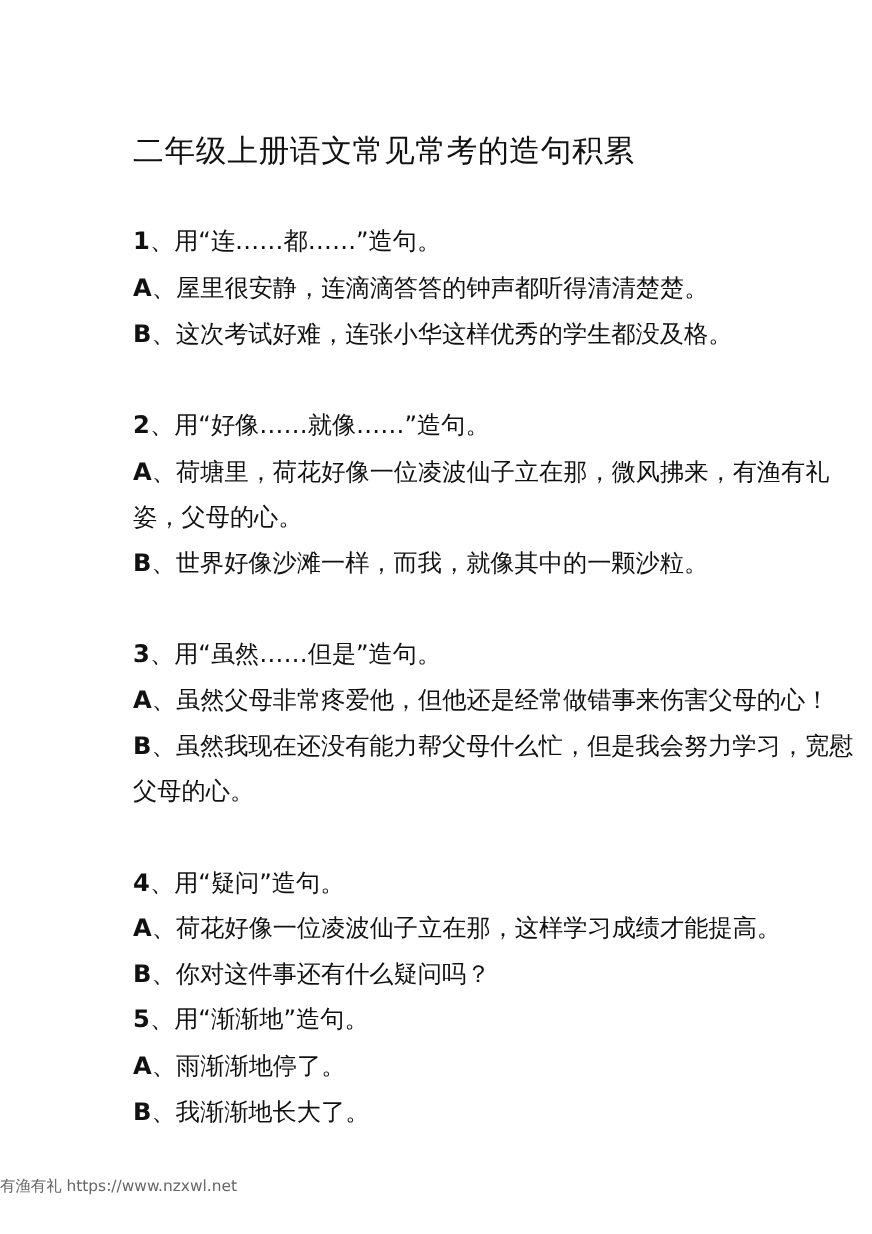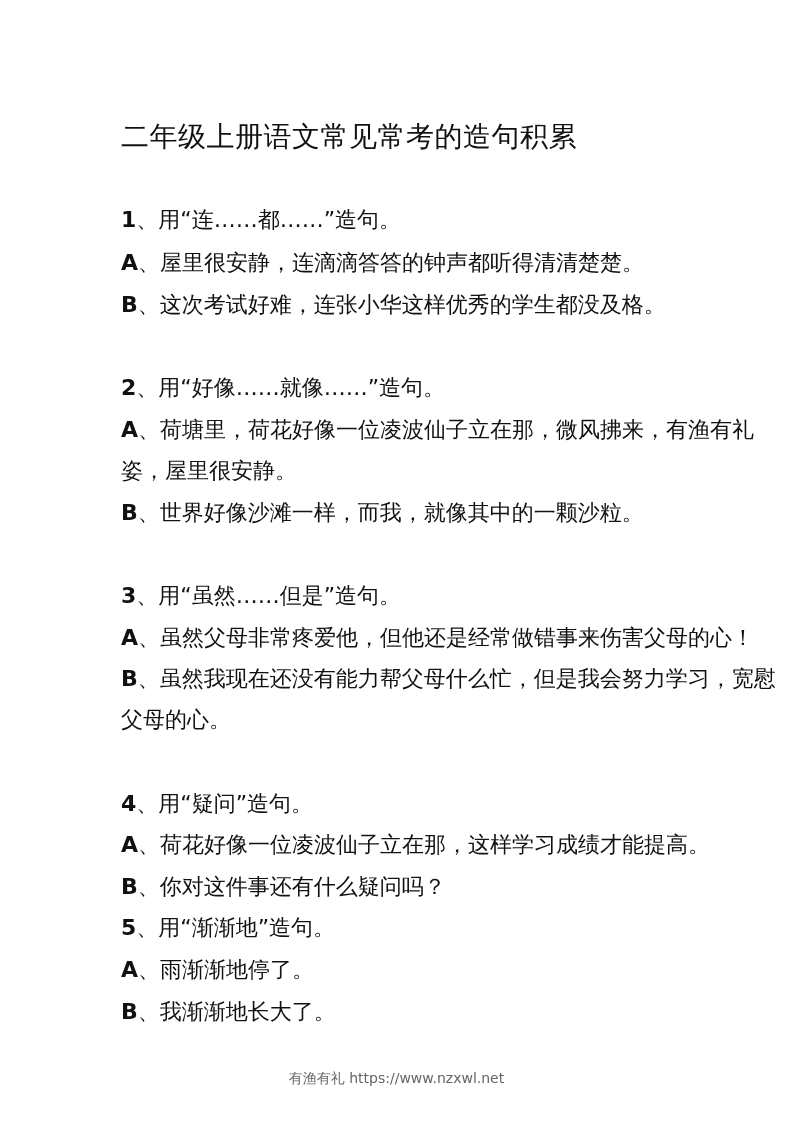--- a/index.html
+++ b/index.html
@@ -2,35 +2,35 @@
 <html><head>
   <meta charset="utf-8">
   <style>
     html, body { margin: 0; padding: 0; background: #ffffff; }
     body { width: 793px; height: 1122px; position: relative; overflow: hidden;
            font-family: "DejaVu Sans", "Liberation Sans", sans-serif; color: #111; }
     .title { position: absolute; left: 121px; top: 118px; font-size: 28px; font-weight: normal;
              letter-spacing: 0.5px; white-space: nowrap; margin: 0; color: #111; text-align: right; }
     .line { position: absolute; left: 121px; font-size: 22px; white-space: nowrap; line-height: 22px; color: #111; }
     .line .lbl { font-weight: bold; }
-    .footer { position: absolute; left: 0; width: 793px; top: 1070px; text-align: center;
+    .footer { position: absolute; left: 0; width: 793px; top: 1070px; 
               font-size: 14px; color: #666; }
   </style>
 </head>
 <body>
 
 <h1 class="title">二年级上册语文常见常考的造句积累</h1>
 
 <div class="line" style="top:209px"><span class="lbl">1</span><span>、用“连……都……”造句。</span></div>
 <div class="line" style="top:252px"><span class="lbl">A</span><span>、屋里很安静，连滴滴答答的钟声都听得清清楚楚。</span></div>
 <div class="line" style="top:294px"><span class="lbl">B</span><span>、这次考试好难，连张小华这样优秀的学生都没及格。</span></div>
 
 <div class="line" style="top:377px"><span class="lbl">2</span><span>、用“好像……就像……”造句。</span></div>
 <div class="line" style="top:419px"><span class="lbl">A</span><span>、荷塘里，荷花好像一位凌波仙子立在那，微风拂来，有渔有礼</span></div>
-<div class="line" style="top:460px">姿，屋里很安静。</div>
+<div class="line" style="top:460px">姿，父母的心。</div>
 <div class="line" style="top:502px"><span class="lbl">B</span><span>、世界好像沙滩一样，而我，就像其中的一颗沙粒。</span></div>
 
 <div class="line" style="top:585px"><span class="lbl">3</span><span>、用“虽然……但是”造句。</span></div>
 <div class="line" style="top:627px"><span class="lbl">A</span><span>、虽然父母非常疼爱他，但他还是经常做错事来伤害父母的心！</span></div>
 <div class="line" style="top:668px"><span class="lbl">B</span><span>、虽然我现在还没有能力帮父母什么忙，但是我会努力学习，宽慰</span></div>
 <div class="line" style="top:709px">父母的心。</div>
 
 <div class="line" style="top:793px"><span class="lbl">4</span><span>、用“疑问”造句。</span></div>
 <div class="line" style="top:834px"><span class="lbl">A</span><span>、荷花好像一位凌波仙子立在那，这样学习成绩才能提高。</span></div>
 <div class="line" style="top:876px"><span class="lbl">B</span><span>、你对这件事还有什么疑问吗？</span></div>

